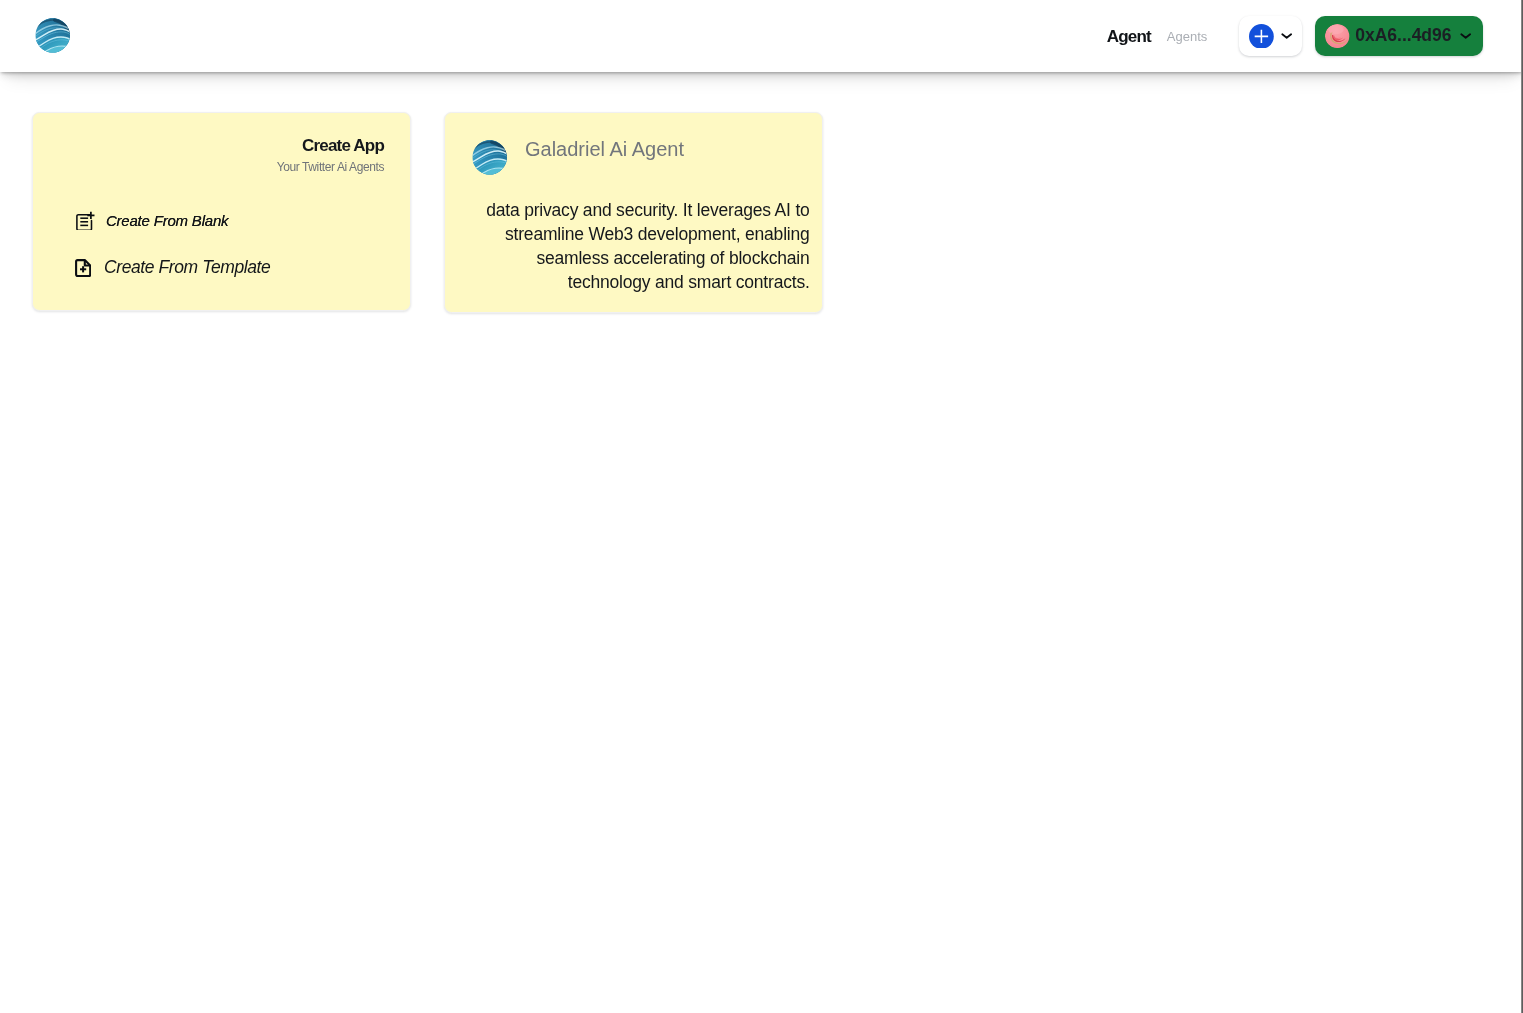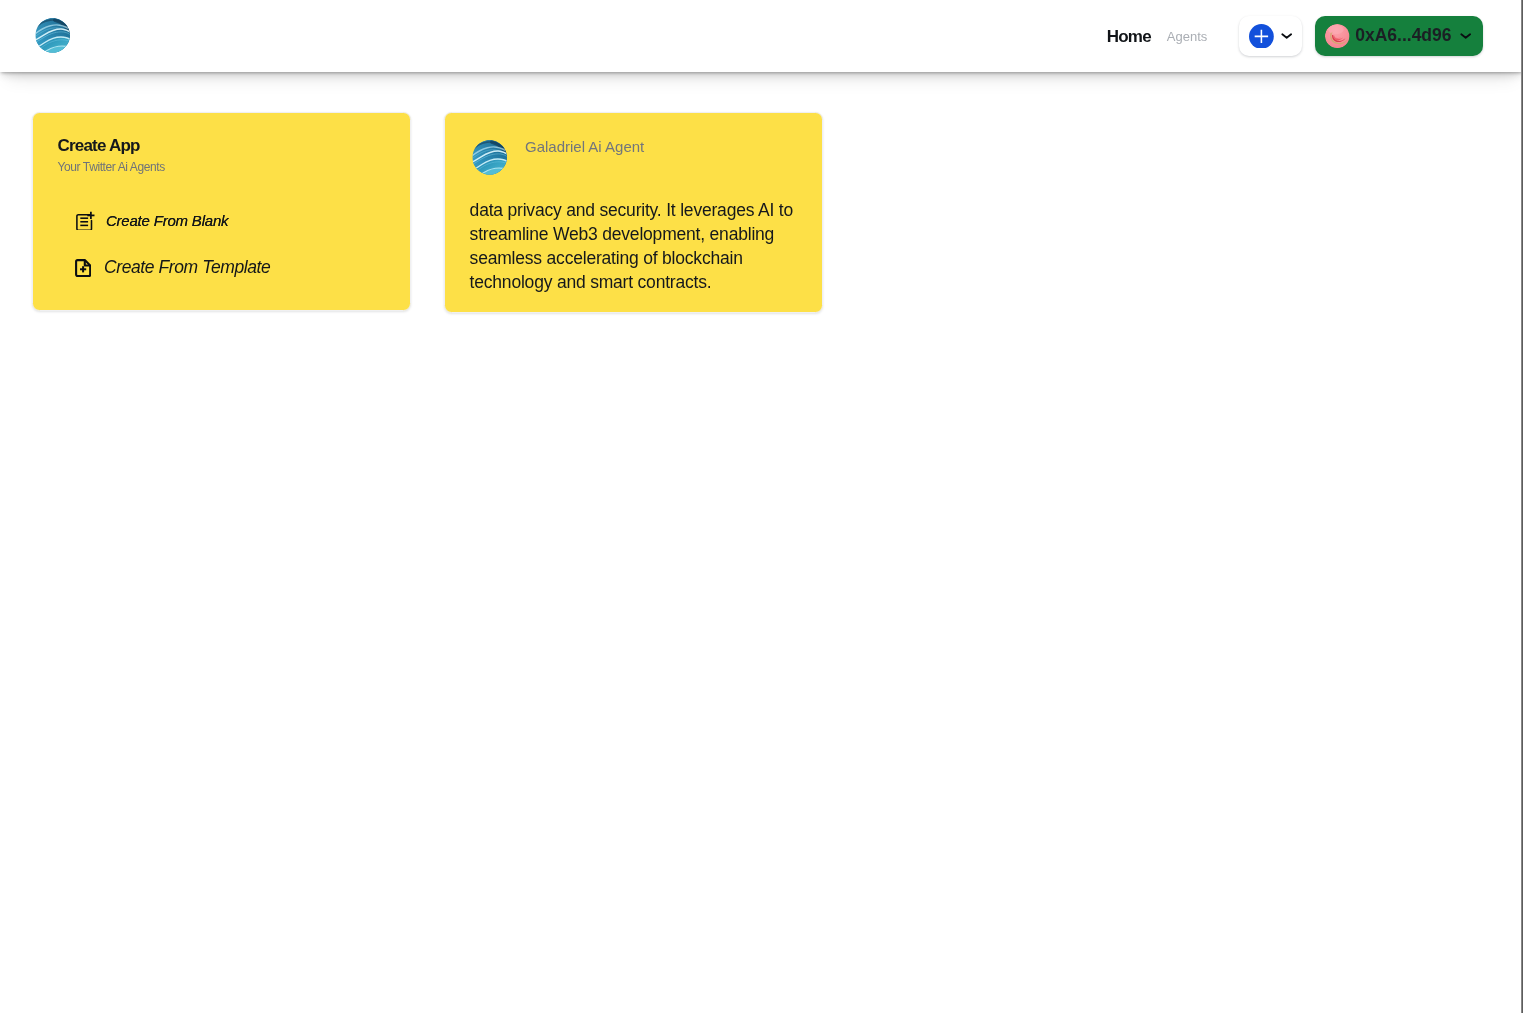--- a/index.html
+++ b/index.html
@@ -61,24 +61,25 @@
 
   
   .main { padding: 40px 0 0 32px; }
   .window-edge {
     position: fixed; top: 0; right: 0; width: 2px; height: 1013px;
     background: linear-gradient(to right, #b9b9b9 0%, #606060 45%, #5a5a5a 100%); z-index: 20;
   }
   .cards { display:flex; align-items: flex-start; }
 
   .card {
-    background:#fde047;
+    background:#fef9c3;
     border: 1px solid #f0f0f1;
     border-radius: 7.5px;
     box-shadow: 0 1px 3px rgba(16,24,40,0.07), 0 1px 2px rgba(16,24,40,0.05);
+    text-align: right;
   }
   .create-card { width: 379px; height: 199px; padding: 23.5px 26px 0 24.5px; position: relative; }
   .create-card .title {
     font-size: 17px; font-weight: 700; color:#15181c; letter-spacing: -0.8px;
     line-height: 1; margin: 0;
   }
   .create-card .subtitle {
     font-size: 12px; color:#6f7379; margin: 7.5px 0 0 0px; line-height: 1;
     letter-spacing: -0.4px;
   }
@@ -96,21 +97,21 @@
 
   .agent-card {
     width: 379px; height: 201px; padding: 0; position: relative;
     margin-left: 33px;
   }
   .agent-head { position:absolute; left: 27px; top: 26.5px; display:block; }
   .agent-head .agent-logo { position:absolute; left:0; top:0; }
   .agent-logo { width: 35px; height: 35px; flex:none; display:block; }
   .agent-name {
     position:absolute; left: 53px; top: -0.9px;
-    font-size: 15px; color:#72767c; letter-spacing: 0px;
+    font-size: 20px; color:#72767c; letter-spacing: 0px;
     white-space: nowrap; line-height: 1;
   }
   .agent-desc {
     position:absolute; left: 24.6px; top: 85px; width: 340px;
     font-size: 17.5px; line-height: 24px; color:#15181c; letter-spacing: -0.2px;
   }
 </style>
 </head>
 <body>
 
@@ -118,21 +119,21 @@
 
 <div class="header">
 
   <a class="logo-wrap">
     <svg width="35" height="35" viewBox="0 0 100 100">
       <use href="#gal-sphere"></use>
     </svg>
   </a>
 
   <div class="nav">
-    <a class="nav-link">Home</a>
+    <a class="nav-link">Agent</a>
     <a class="nav-link muted">Agents</a>
 
     <div class="create-btn">
       <svg class="plus-circle" viewBox="0 0 24 24">
         <circle cx="12" cy="12" r="12" fill="#1250db"></circle>
         <path d="M12 5.5 V18.5 M5.5 12 H18.5" stroke="#ffffff" stroke-width="1.5" stroke-linecap="butt"></path>
       </svg>
       <svg class="chev" viewBox="0 0 20 20">
         <path d="M3.4 7.8 L10 13.0 L16.6 7.8" fill="none" stroke="#0a0d11" stroke-width="2.7" stroke-linecap="round" stroke-linejoin="round"></path>
       </svg>

